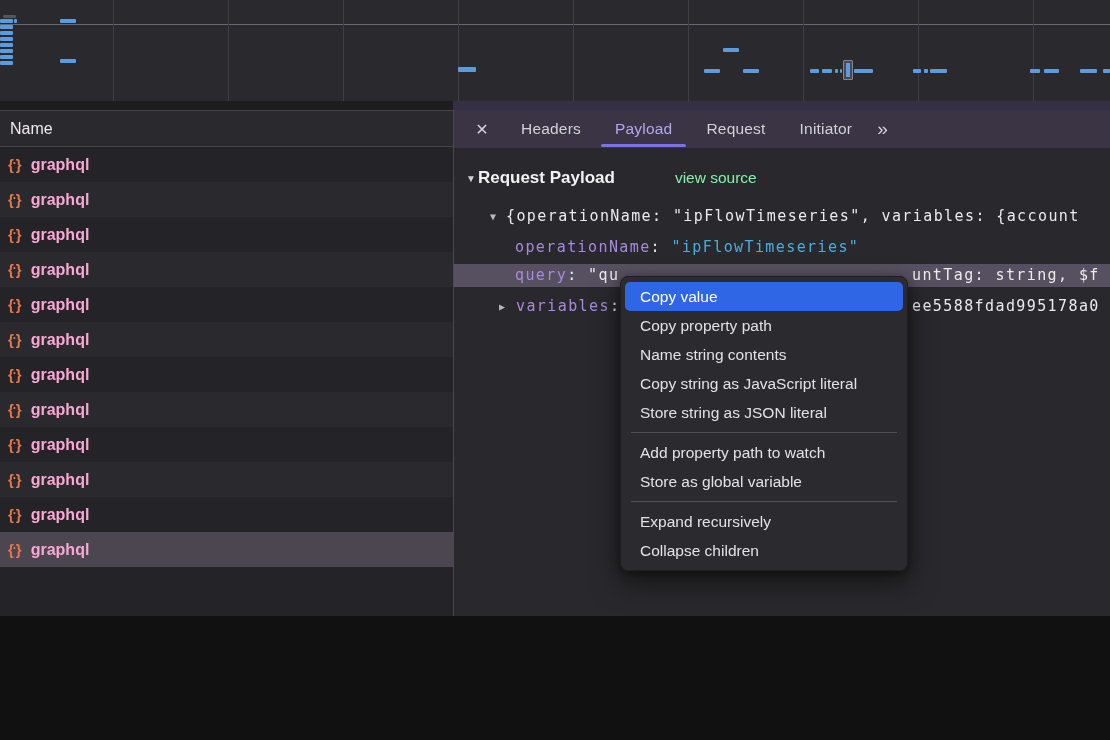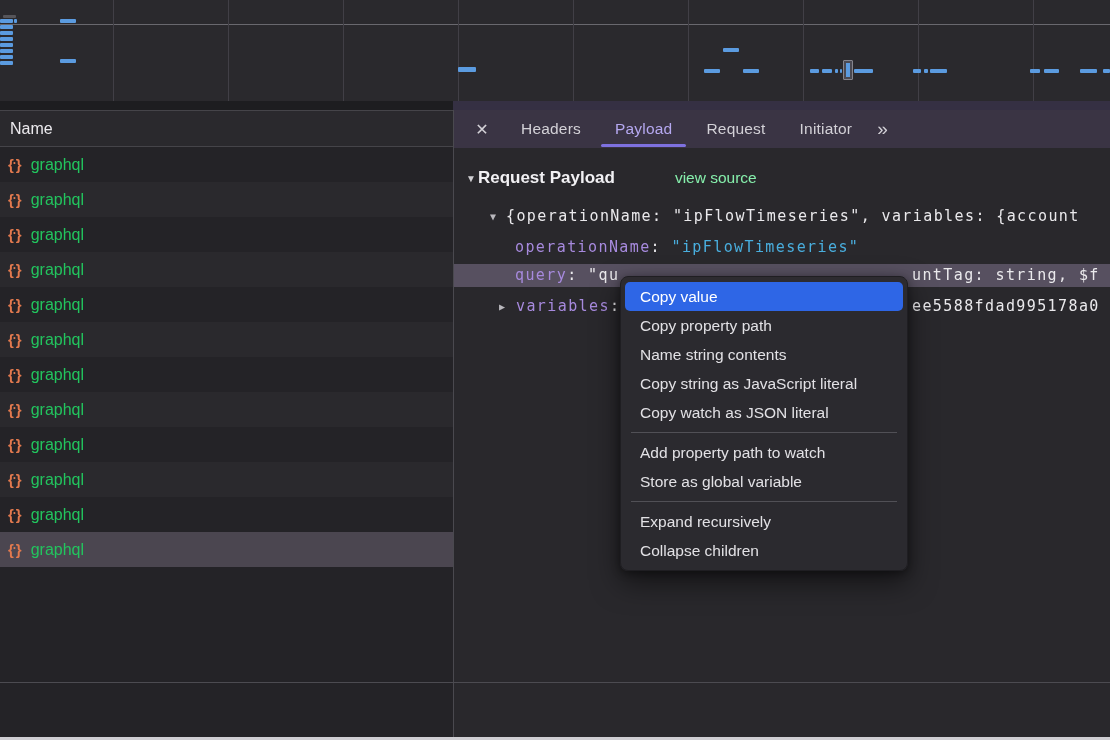--- a/index.html
+++ b/index.html
@@ -9,21 +9,21 @@
     --string-cyan:#49aede;
     --tab-selected-purple:#b5a8f0;
     --tab-underline-purple:#7e71e0;
     --menu-highlight-blue:#2e66e6;
     --selected-row-left:#4b4650;
     --selected-row-payload:#575060;
   }
   *{margin:0;padding:0;box-sizing:border-box;}
   html,body{background:#111;}
   .screen{
-    position:relative;width:1110px;height:740px;overflow:hidden;
+    position:relative;width:1110px;height:616px;overflow:hidden;
     background:#242327;font-family:"Liberation Sans",sans-serif;
     -webkit-font-smoothing:antialiased;
   }
   
   .overview{position:absolute;left:0;top:0;width:1110px;height:101px;background:#2a292d;overflow:hidden;}
   .gridline{position:absolute;top:0;bottom:-9px;width:1px;background:#413f46;}
   .ov-hline{position:absolute;left:0;right:0;top:24px;height:1px;background:#69686e;}
   .ov-bar{position:absolute;background:var(--accent-blue-bar);border-radius:1px;}
   .ov-gray{position:absolute;background:#56555a;border-radius:1px;}
   .ov-marker{position:absolute;background:#4a4952;border:1px solid #85848c;border-radius:1px;}
@@ -35,21 +35,21 @@
   .left-panel{position:absolute;left:0;top:110px;width:453px;height:627px;background:#242327;}
   .table-header{
     height:37px;line-height:36px;background:#2a292d;color:#eceaee;font-size:16px;
     padding-left:10px;border-top:1px solid #454449;border-bottom:1px solid #454449;
   }
   .req-row{height:35px;display:flex;align-items:center;padding-left:8px;gap:10px;cursor:default;}
   .req-row.alt{background:#2a292d;}
   .req-row.selected{background:var(--selected-row-left);}
   .json-icon{color:var(--icon-orange);font-size:15px;font-weight:700;letter-spacing:-1px;white-space:nowrap;}
   .json-icon .dot{display:inline-block;transform:translateY(-3px);font-size:12px;}
-  .req-label{color:#22c55e;font-size:16px;}
+  .req-label{color:#f9a8d4;font-size:16px;font-weight:bold;}
   
   .right-panel{position:absolute;left:453px;top:110px;width:657px;height:627px;background:#29282c;border-left:1px solid #4a494f;}
   .tabbar{height:38px;background:#3a3444;display:flex;align-items:stretch;color:#d3d1d7;font-size:15.5px;}
   .tab-close{width:24px;margin:0 10px 0 16px;display:flex;align-items:center;justify-content:center;font-size:16px;cursor:pointer;}
   .tab{position:relative;padding:0 17px;display:flex;align-items:center;cursor:pointer;letter-spacing:.2px;}
   .tab.selected{color:var(--tab-selected-purple);}
   .tab-underline{position:absolute;left:3px;right:3px;bottom:1px;height:3px;border-radius:2px;background:var(--tab-underline-purple);}
   .tab-more{margin-left:8px;display:flex;align-items:center;font-size:19px;letter-spacing:-2px;cursor:pointer;}
   
   .payload-pane{position:absolute;left:0;top:38px;right:0;bottom:55px;overflow:hidden;}
@@ -243,21 +243,21 @@
   </div>
 
   <div class="footer-line"></div>
   <div class="bottom-strip"></div>
 
   <div class="context-menu" id="menu">
       <div class="menu-item hl">Copy value</div>
       <div class="menu-item">Copy property path</div>
       <div class="menu-item">Name string contents</div>
       <div class="menu-item">Copy string as JavaScript literal</div>
-      <div class="menu-item">Copy watch as JSON literal</div>
+      <div class="menu-item">Store string as JSON literal</div>
       <div class="menu-sep"></div>
       <div class="menu-item">Add property path to watch</div>
       <div class="menu-item">Store as global variable</div>
       <div class="menu-sep"></div>
       <div class="menu-item">Expand recursively</div>
       <div class="menu-item">Collapse children</div>
     </div>
 
 </div>
 

